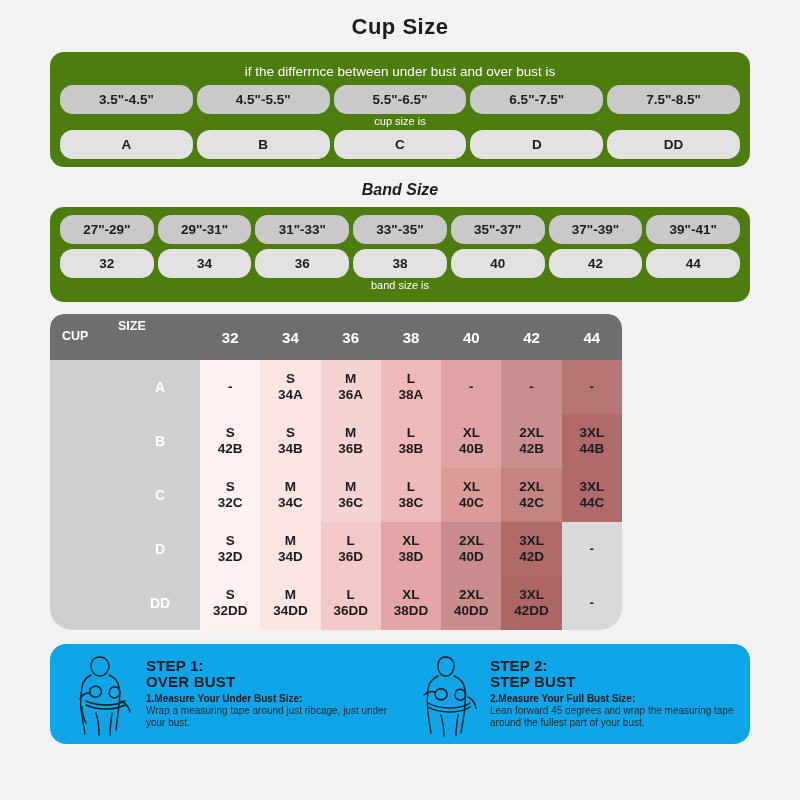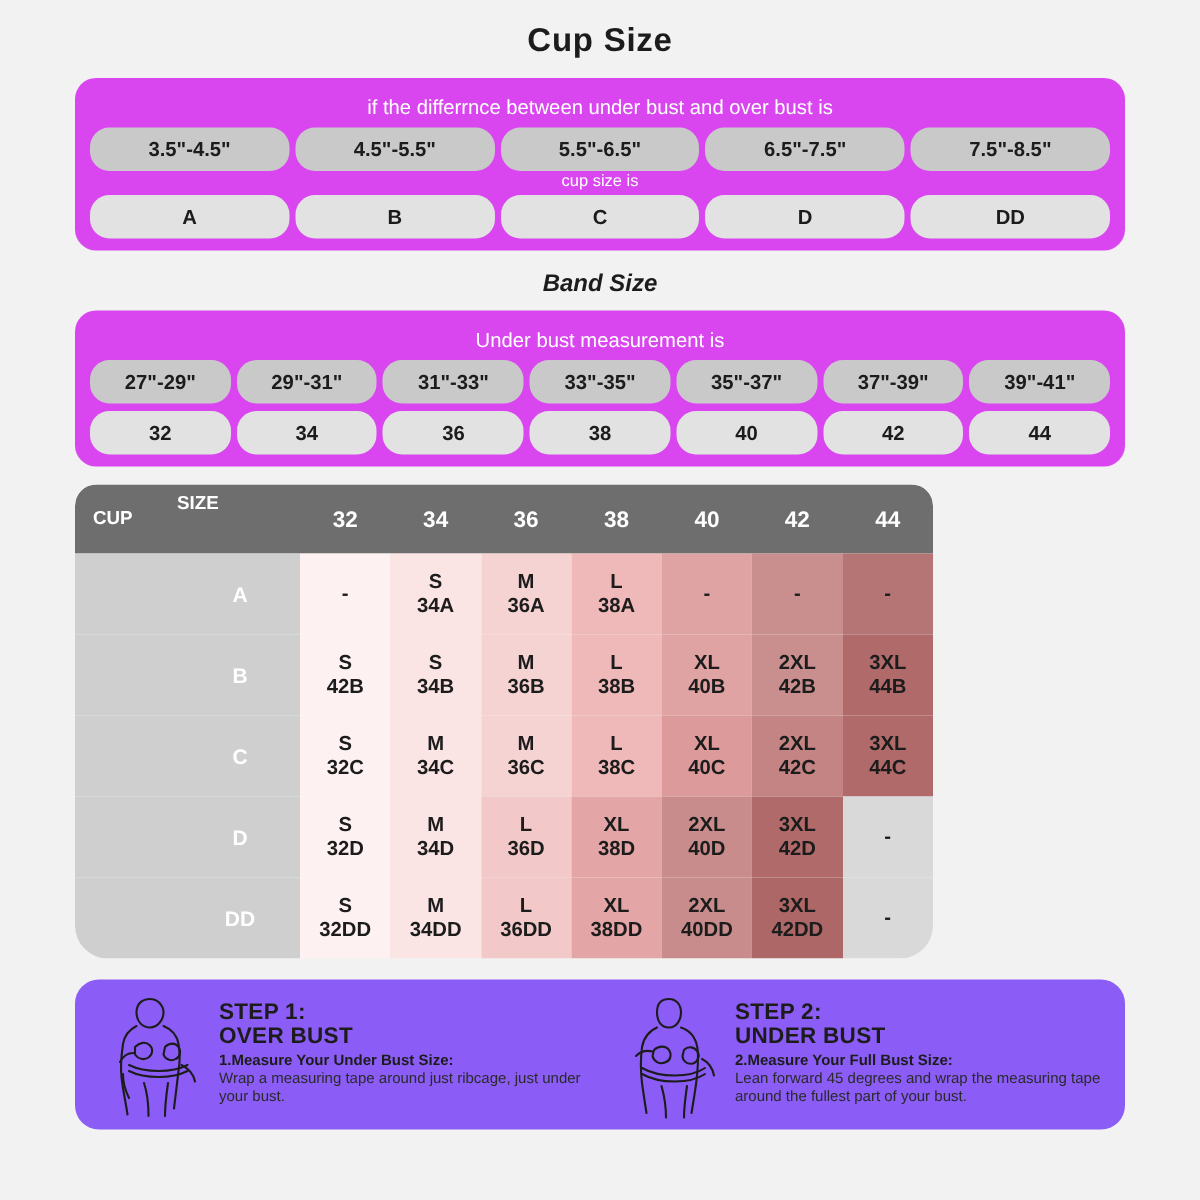--- a/index.html
+++ b/index.html
@@ -27,21 +27,21 @@
     text-align: center;
     font-size: 22px;
     font-weight: bold;
     letter-spacing: 0.5px;
     padding-top: 14px;
     padding-bottom: 12px;
   }
 
   
   .panel {
-    background: #d946ef;
+    background: #4d7c0f;
     border-radius: 14px;
     padding: 8px 10px 8px 10px;
   }
   .panel-caption {
     color: #ffffff;
     text-align: center;
     font-size: 13.5px;
     padding: 4px 0 6px 0;
   }
   .panel-caption.small {
@@ -146,21 +146,21 @@
   .matrix-row:first-of-type .rowlabel-spacer { border-top-left-radius: 0; }
   .matrix-row:last-of-type .rowlabel-spacer { border-bottom-left-radius: 22px; }
   .matrix-row:last-of-type .mcell:last-child { border-bottom-right-radius: 22px; }
   .matrix-row:first-of-type .mcell:last-child { }
   .matrix-wrap { border-radius: 14px; overflow: hidden; }
 
   
   .steps {
     margin-top: 14px;
     width: 700px;
-    background: #8b5cf6;
+    background: #0ea5e9;
     border-radius: 16px;
     height: 100px;
     display: flex;
     align-items: center;
     padding: 0 6px;
     box-sizing: border-box;
   }
   .step {
     flex: 1 1 0;
     display: flex;
@@ -213,40 +213,40 @@
       <div class="cell light">B</div>
       <div class="cell light">C</div>
       <div class="cell light">D</div>
       <div class="cell light">DD</div>
     </div>
   </div>
 
   <div class="section-title">Band Size</div>
 
   <div class="panel">
-    <div class="panel-caption">Under bust measurement is</div>
     <div class="row">
       <div class="cell">27"-29"</div>
       <div class="cell">29"-31"</div>
       <div class="cell">31"-33"</div>
       <div class="cell">33"-35"</div>
       <div class="cell">35"-37"</div>
       <div class="cell">37"-39"</div>
       <div class="cell">39"-41"</div>
     </div>
     <div style="height:5px"></div>
     <div class="row">
       <div class="cell light">32</div>
       <div class="cell light">34</div>
       <div class="cell light">36</div>
       <div class="cell light">38</div>
       <div class="cell light">40</div>
       <div class="cell light">42</div>
       <div class="cell light">44</div>
     </div>
+    <div class="panel-caption small">band size is</div>
   </div>
 
   <div class="matrix matrix-wrap">
     <div class="matrix-head">
       <div class="corner">
         <span class="size-lbl">SIZE</span>
         <span class="cup-lbl">CUP</span>
       </div>
       <div class="hcell">32</div>
       <div class="hcell">34</div>
@@ -459,21 +459,21 @@
             <path d="M14 44c3-3 7-4 11-3"></path>
             <path d="M58 46c4 2 7 6 8 11"></path>
             <path d="M31 64c2 7 3 14 3 21"></path>
             <path d="M48 64c-1 7-2 14-2 21"></path>
           </g>
         </svg>
       </div>
       <div class="step-text">
         <div class="step-head">
           <span>STEP 2:</span><br>
-          <span>UNDER BUST</span>
+          <span>STEP BUST</span>
         </div>
         <div class="step-sub">2.Measure Your Full Bust Size:</div>
         <div class="step-body">Lean forward 45 degrees and wrap the measuring tape around the fullest part of your bust.</div>
       </div>
     </div>
 
   </div>
 
 </div>
 

